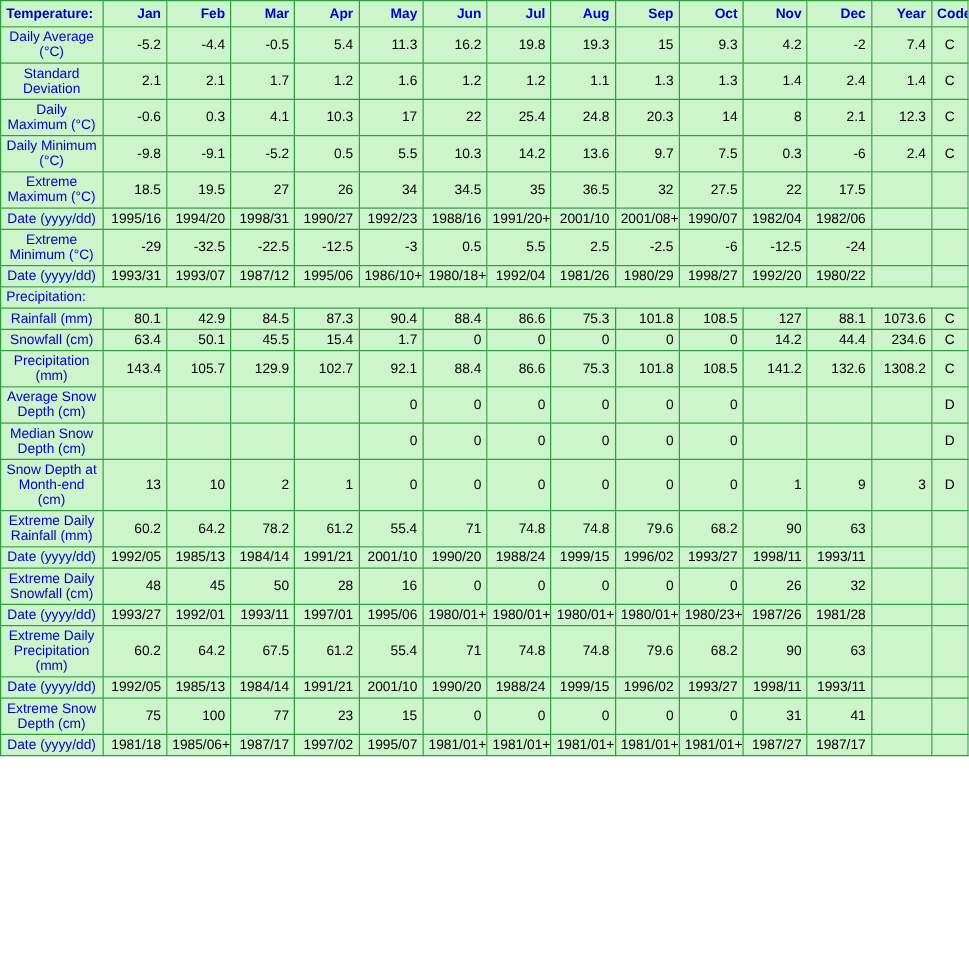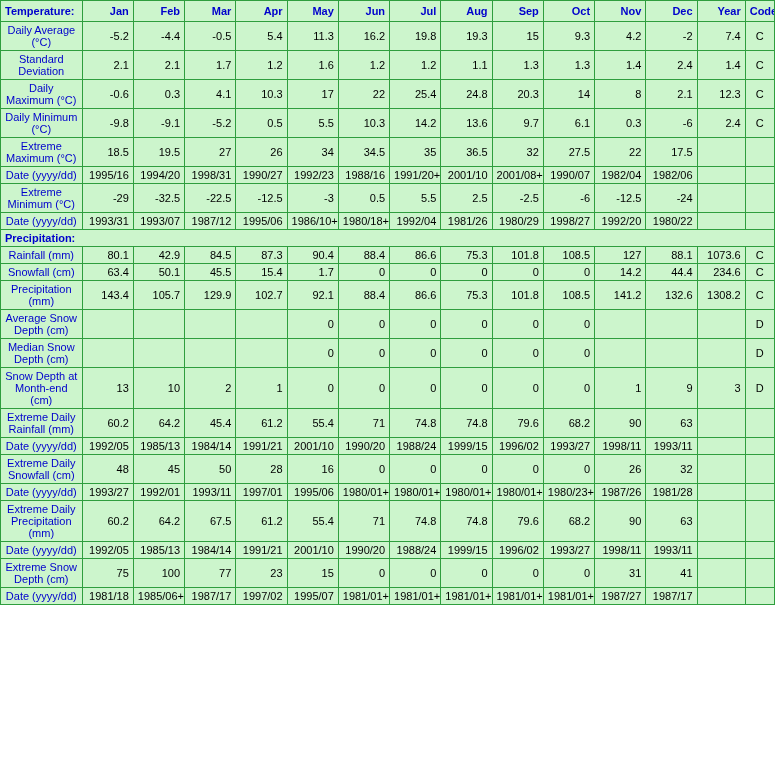--- a/index.html
+++ b/index.html
@@ -41,21 +41,21 @@
     text-align: right;
     background: #ccf5cc;
     height: 16px;
   }
   tr.header td.rowlabel {
     text-align: left;
   }
   
   tr.section td {
     color: #0000cc;
-    font-weight: bold;
+    font-weight: normal;
     text-align: left;
     background: #ccf5cc;
   }
   td.rowlabel {
     color: #0000cc;
     font-weight: bold;
     text-align: center;
     width: 78px;
   }
   td.val {
@@ -171,21 +171,21 @@
           <td class="rowlabel">Daily Minimum (°C)</td>
           <td class="val">-9.8</td>
           <td class="val">-9.1</td>
           <td class="val">-5.2</td>
           <td class="val">0.5</td>
           <td class="val">5.5</td>
           <td class="val">10.3</td>
           <td class="val">14.2</td>
           <td class="val">13.6</td>
           <td class="val">9.7</td>
-          <td class="val">6.1</td>
+          <td class="val">7.5</td>
           <td class="val">0.3</td>
           <td class="val">-6</td>
           <td class="val">2.4</td>
           <td class="code">C</td>
         </tr>
         <tr>
           <td class="rowlabel">Extreme Maximum (°C)</td>
           <td class="val">18.5</td>
           <td class="val">19.5</td>
           <td class="val">27</td>
@@ -354,21 +354,21 @@
           <td class="val">0</td>
           <td class="val">1</td>
           <td class="val">9</td>
           <td class="val">3</td>
           <td class="code">D</td>
         </tr>
         <tr>
           <td class="rowlabel">Extreme Daily Rainfall (mm)</td>
           <td class="val">60.2</td>
           <td class="val">64.2</td>
-          <td class="val">45.4</td>
+          <td class="val">78.2</td>
           <td class="val">61.2</td>
           <td class="val">55.4</td>
           <td class="val">71</td>
           <td class="val">74.8</td>
           <td class="val">74.8</td>
           <td class="val">79.6</td>
           <td class="val">68.2</td>
           <td class="val bold">90</td>
           <td class="val">63</td>
           <td class="val"></td>

